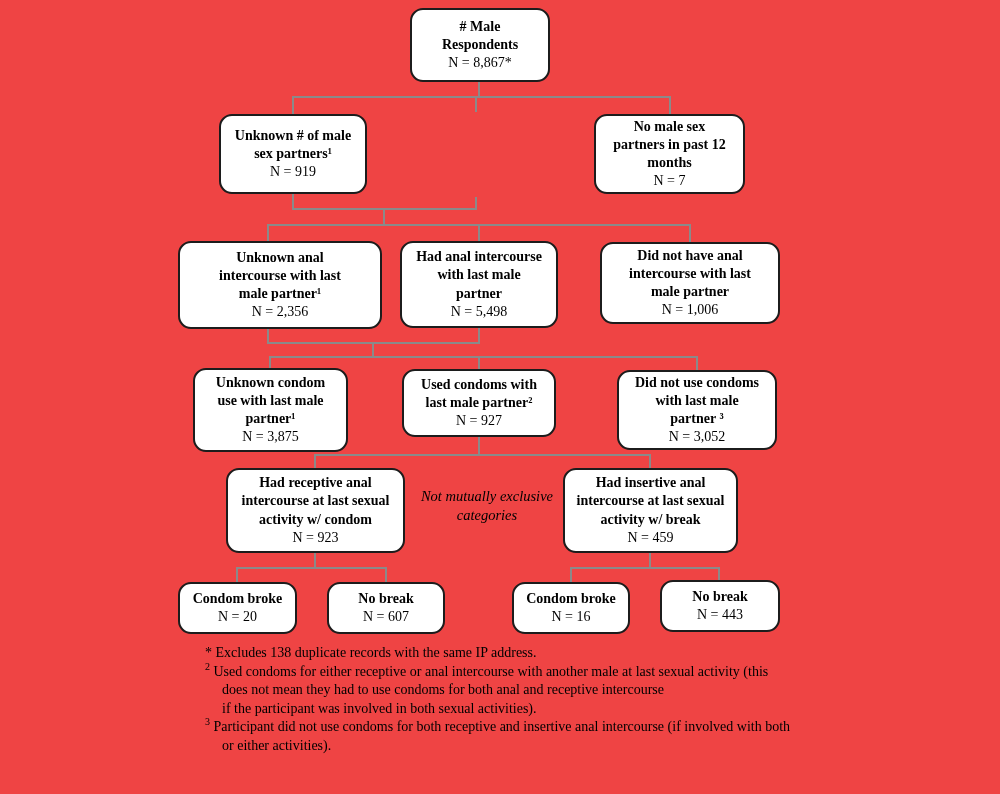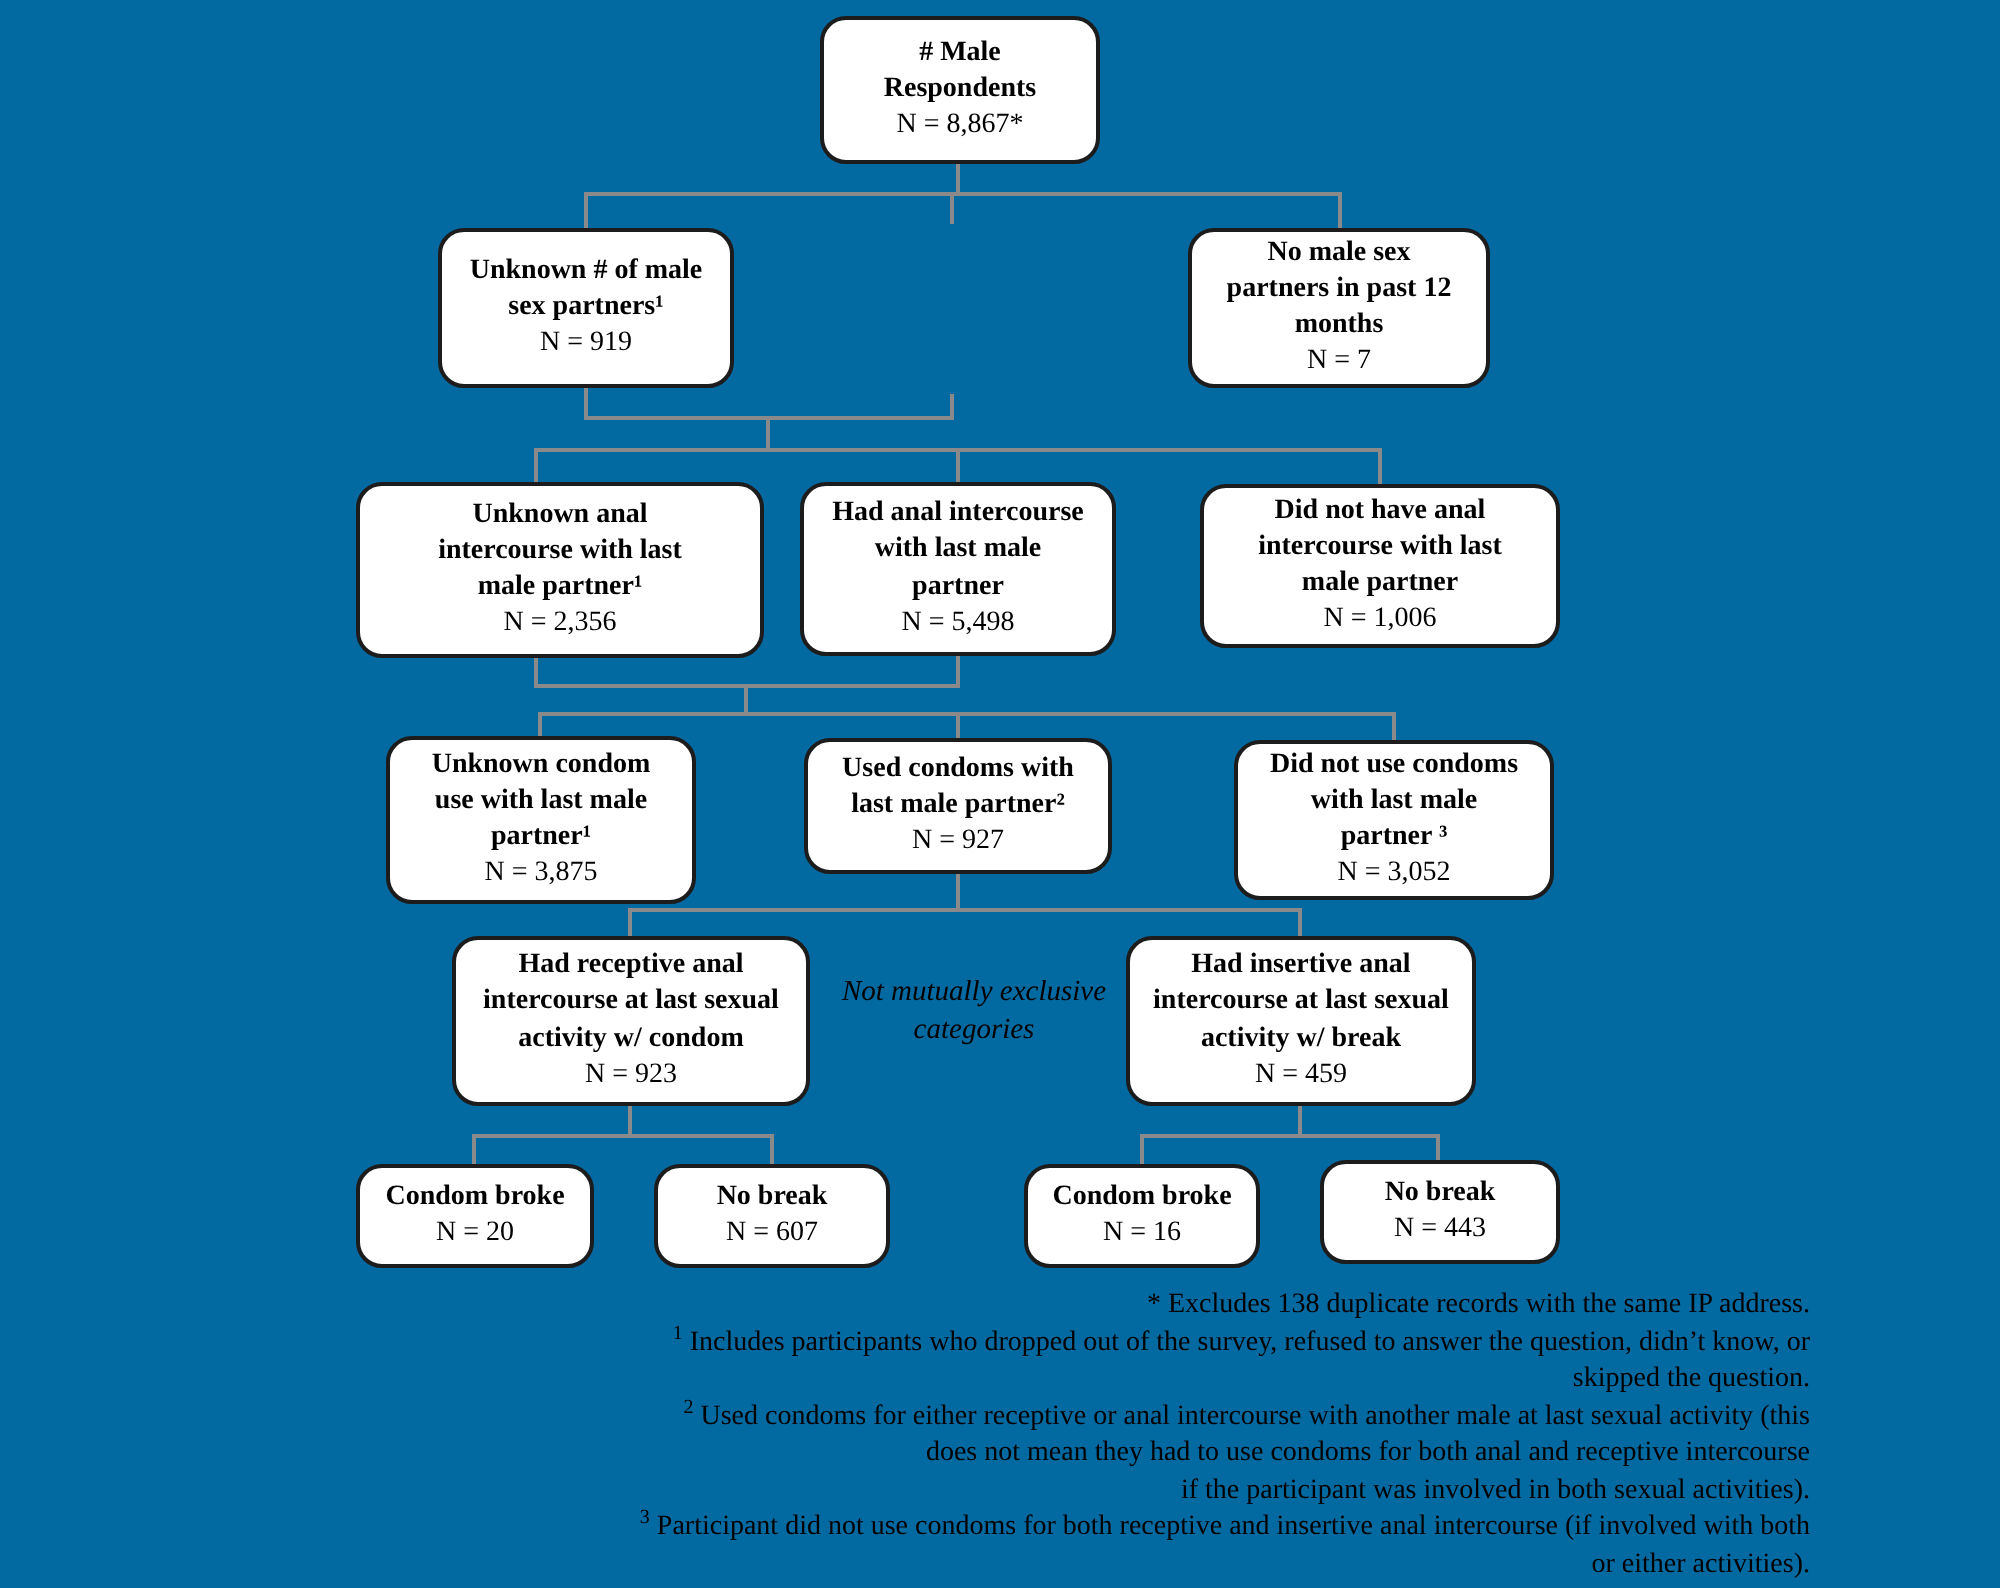--- a/index.html
+++ b/index.html
@@ -1,20 +1,20 @@
 <!DOCTYPE html>
 <html><head>
 <meta charset="utf-8">
 <style>
   html, body { margin: 0; padding: 0; background: #ffffff; }
   .canvas {
     position: relative;
     width: 1000px;
     height: 794px;
-    background: #0369a1;
+    background: #ef4444;
     font-family: "Liberation Serif", serif;
     color: #000000;
     overflow: hidden;
   }
   .node {
     position: absolute;
     background: #ffffff;
     border: 2px solid #1c1c1c;
     border-radius: 13px;
     display: flex;
@@ -54,21 +54,20 @@
     left: 205px;
     top: 644px;
     width: 700px;
     font-size: 14px;
     line-height: 18.5px;
   }
   .fn {
     padding-left: 17px;
     text-indent: -17px;
     white-space: pre-line;
-    text-align: right;
   }
   .fn-marker-sup {
     font-size: 10px;
     vertical-align: super;
     line-height: 0;
   }
   .fn-marker-star { font-size: 14px; }
 </style>
 </head>
 <body>
@@ -207,22 +206,20 @@
   <div class="node" style="left:660px;top:580px;width:120px;height:52px">
     <div class="label">No break</div>
     <div class="n">N = 443</div>
   </div>
 
   <div class="note">Not mutually exclusive
 categories</div>
 
   <div class="footnotes">
     <div class="fn"><span class="fn-marker-star">*</span> <span>Excludes 138 duplicate records with the same IP address.</span></div>
-    <div class="fn"><span class="fn-marker-sup">1</span> <span>Includes participants who dropped out of the survey, refused to answer the question, didn’t know, or
-skipped the question.</span></div>
     <div class="fn"><span class="fn-marker-sup">2</span> <span>Used condoms for either receptive or anal intercourse with another male at last sexual activity (this
 does not mean they had to use  condoms for both anal and receptive intercourse
 if the participant was  involved in both sexual activities).</span></div>
     <div class="fn"><span class="fn-marker-sup">3</span> <span>Participant did not use condoms for both receptive and insertive anal intercourse (if involved with both
 or either activities).</span></div>
   </div>
 
 </div>
 
 </body></html>

